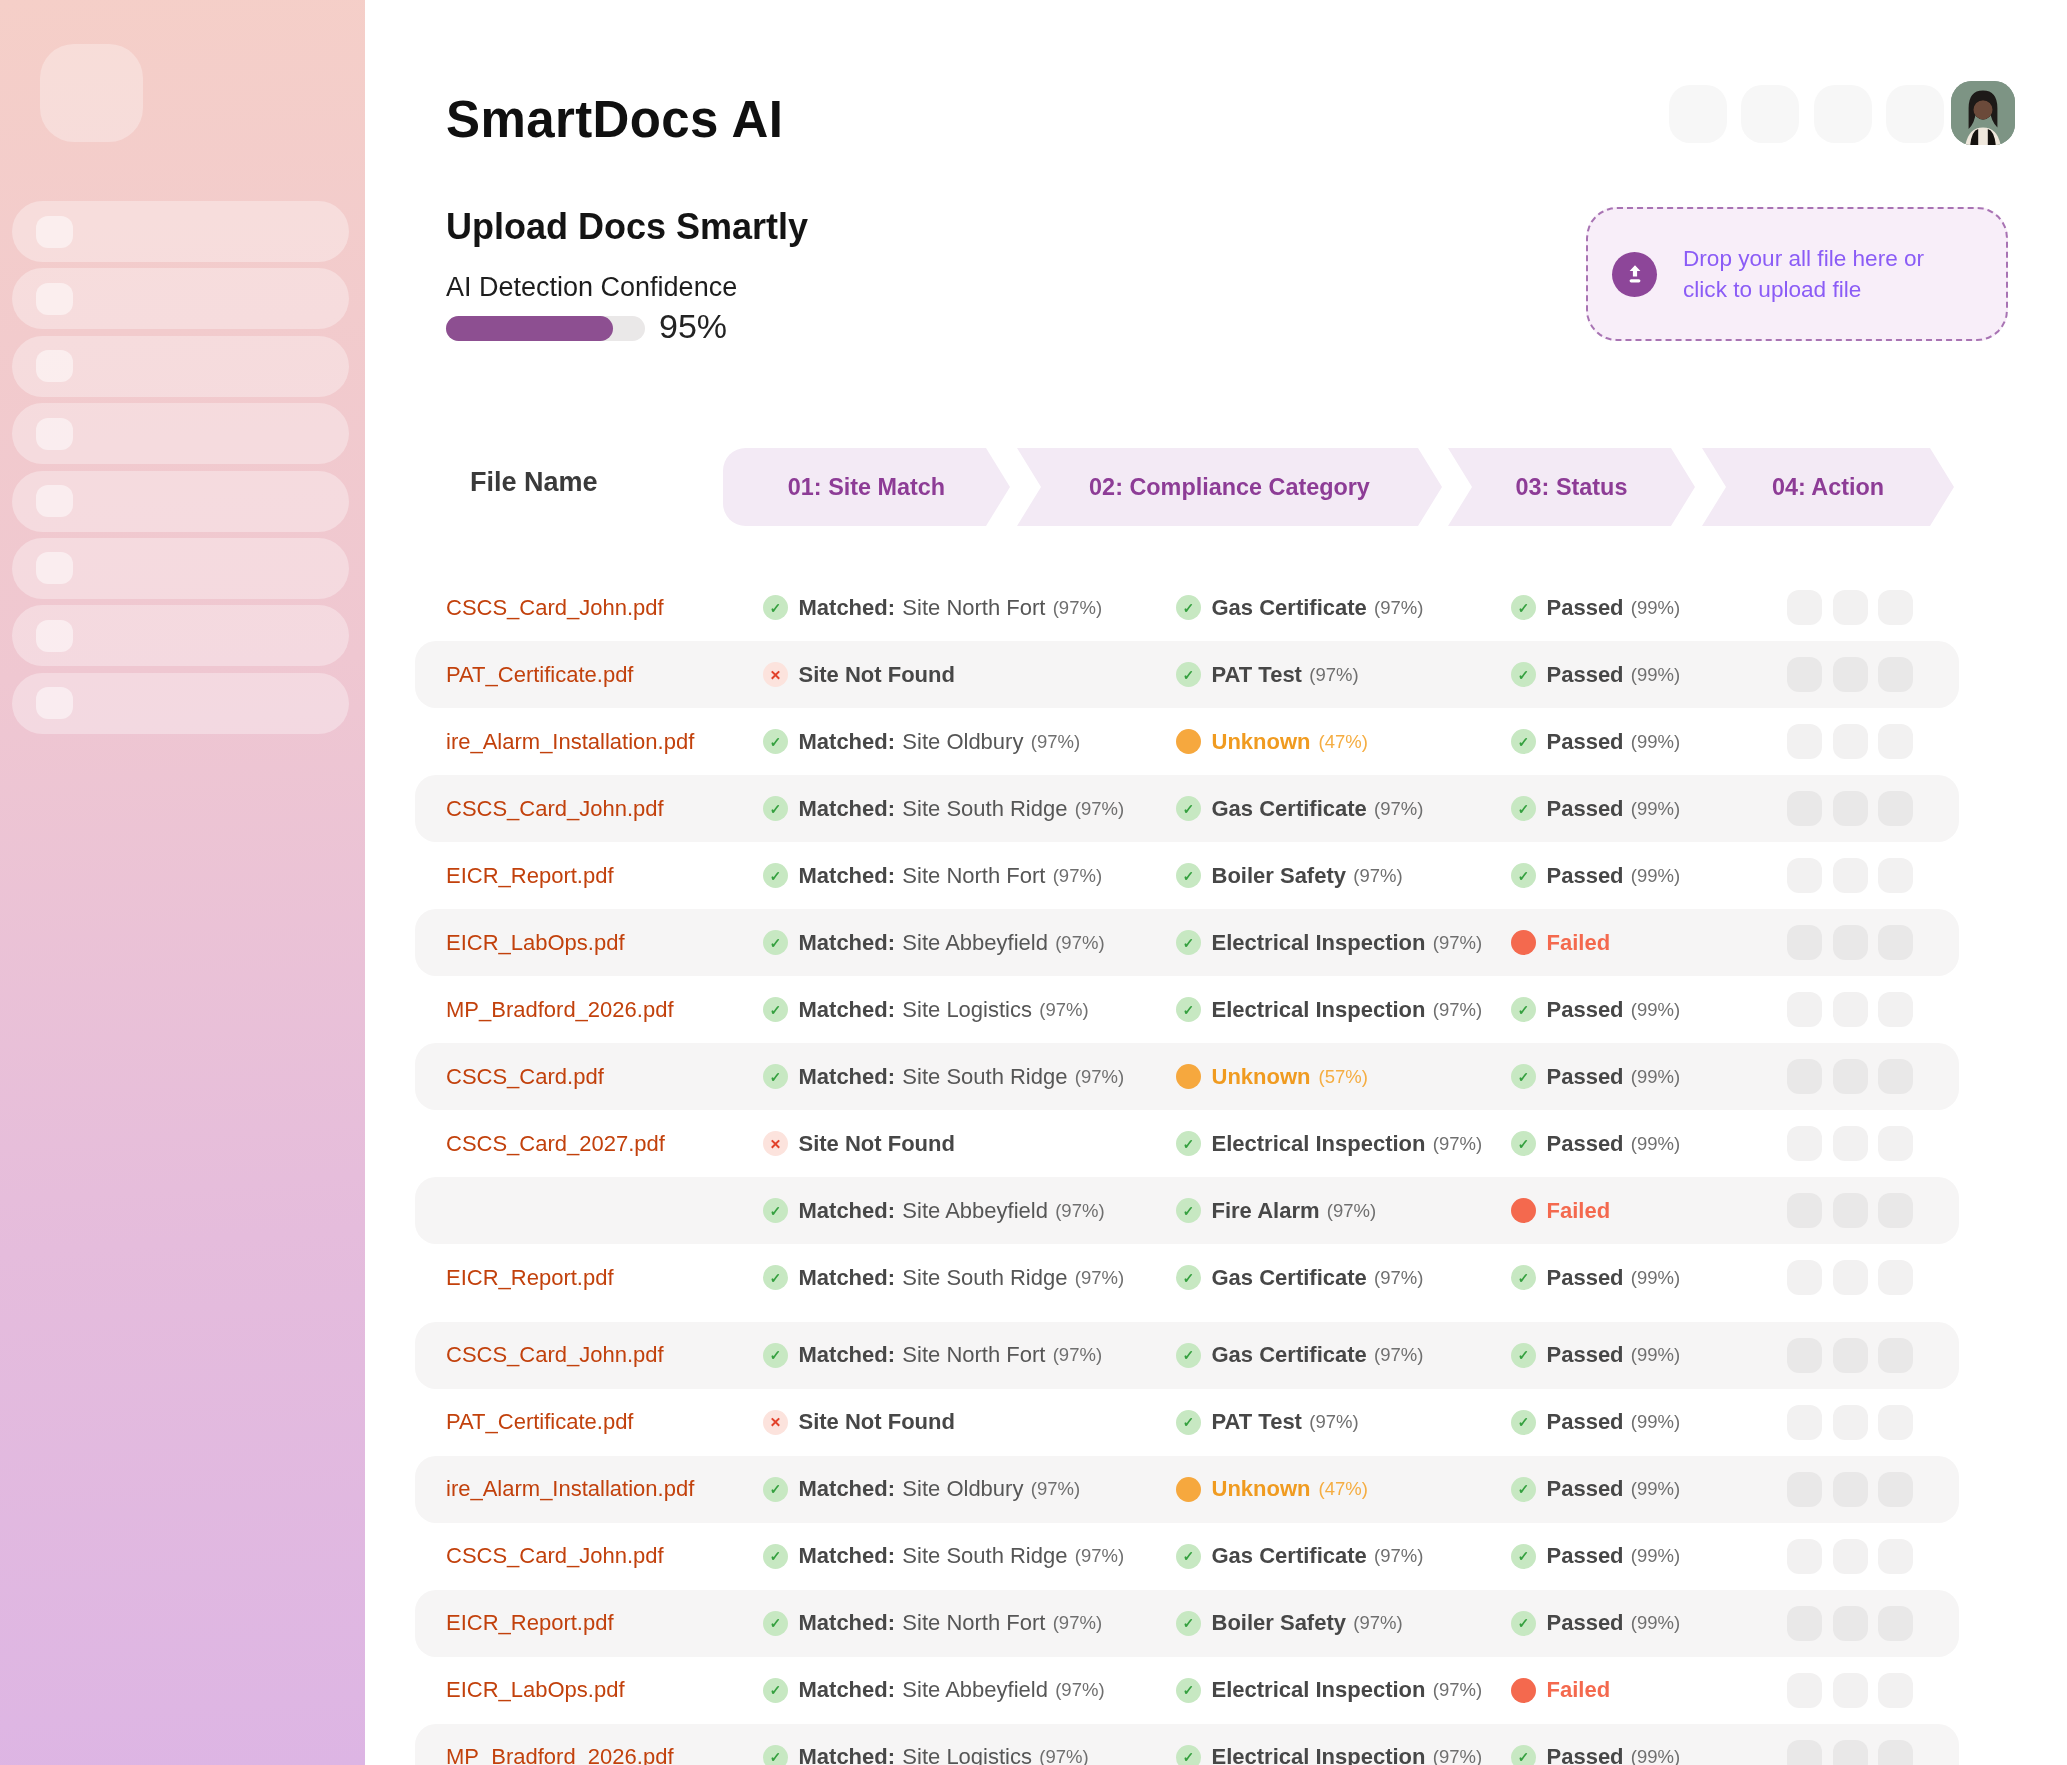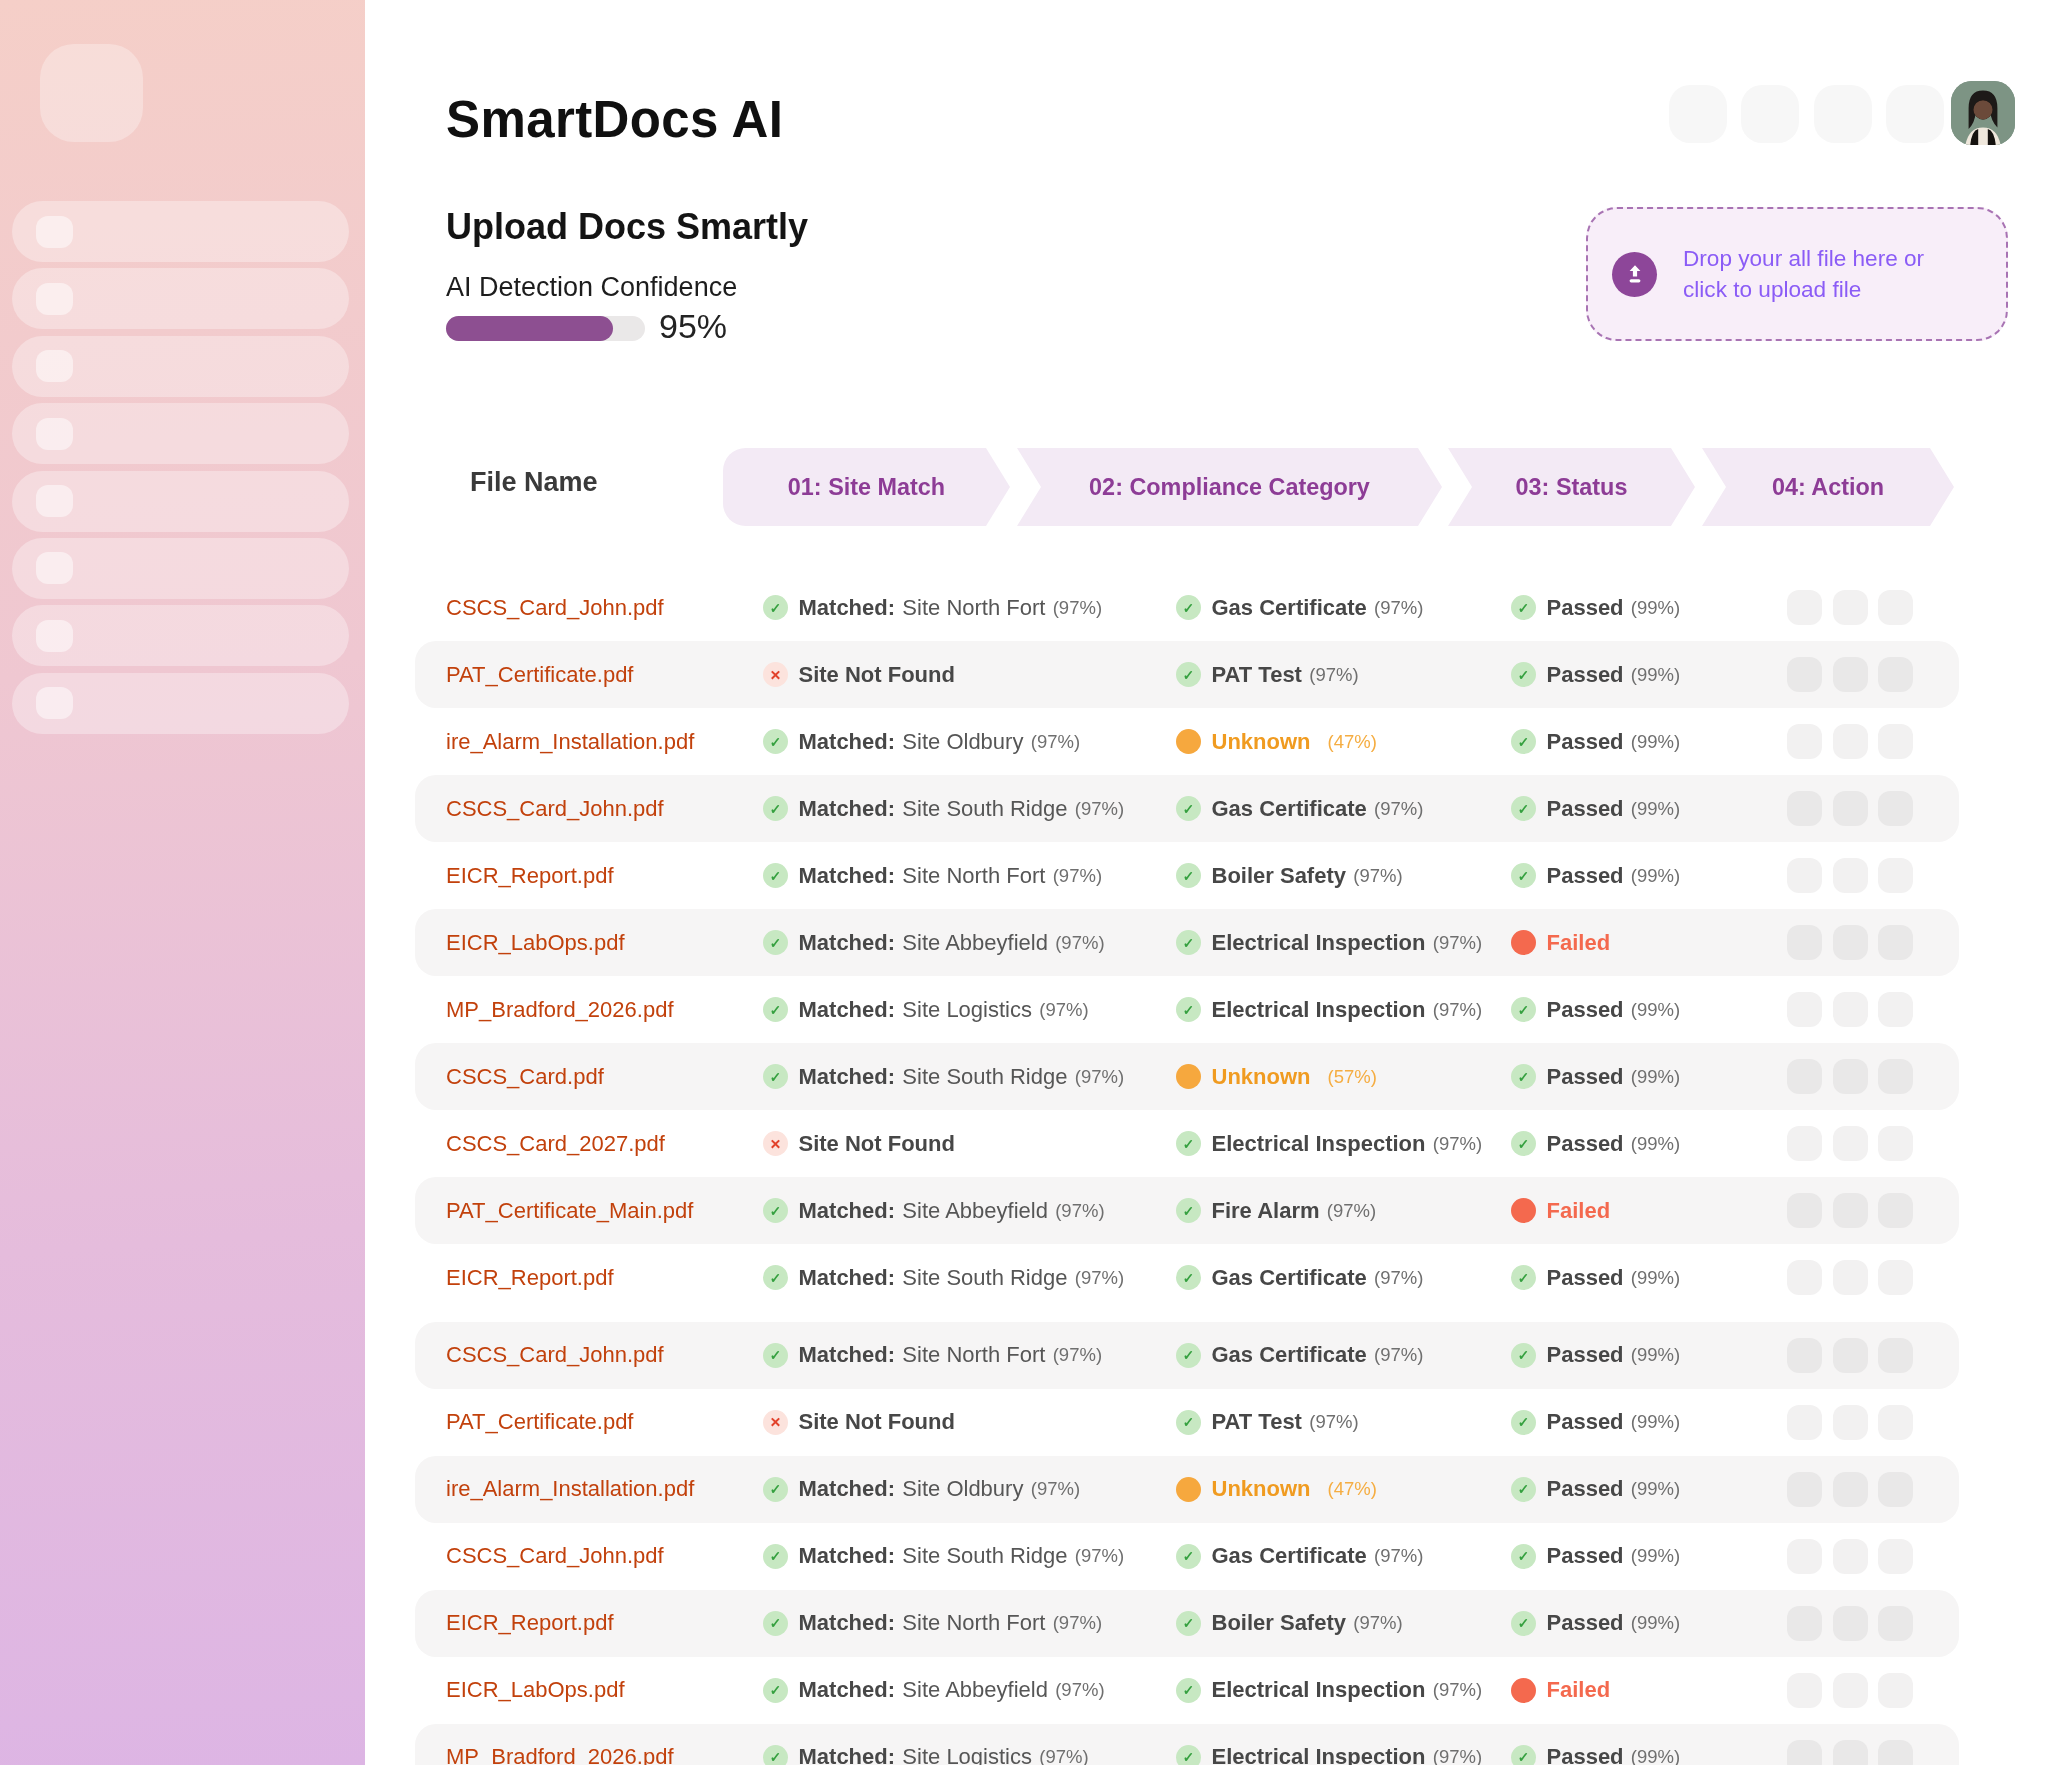--- a/index.html
+++ b/index.html
@@ -75,21 +75,21 @@
   .c-file{left:31px;}
   .c-site{left:348px;}
   .c-cat{left:761px;}
   .c-status{left:1096px;}
   .c-act{left:1372px;}
   .fname{font-size:22px;color:#c2410c;}
   .b{font-size:22px;font-weight:bold;color:#474747;}
   .site{font-size:22px;color:#565656;margin-left:7.3px;}
   .pct{font-size:18.5px;color:#6f6f6f;margin-left:7.3px;}
   .u-label{font-size:22px;font-weight:bold;color:#f09b20;}
-  .u-pct{font-size:18.5px;color:#f5ad42;margin-left:17px;}
+  .u-pct{font-size:18.5px;color:#f5ad42;margin-left:8px;}
   .f-label{font-size:22px;font-weight:bold;color:#f4694e;}
   .ic{
     width:25px;height:25px;border-radius:50%;margin-right:10.5px;flex:none;
     display:flex;align-items:center;justify-content:center;font-size:13.7px;font-weight:bold;
   }
   .ic-g{background:#c7e8c2;color:#35a03f;}
   .ic-r{background:#fce3dd;color:#e2422b;}
   .ic-o{background:#f6a83e;color:#f6a83e;}
   .ic-s{background:#f4694e;color:#f4694e;}
   .act-sk{width:35px;height:35px;border-radius:12px;background:#f2f1f1;margin-right:10.5px;border:none;cursor:pointer;}
@@ -396,23 +396,20 @@
         <span class="b">Passed</span>
         <span class="pct">(99%)</span>
       </div>
       <div class="cell c-act">
         <button class="act-sk"></button>
         <button class="act-sk"></button>
         <button class="act-sk"></button>
       </div>
     </div>
     <div class="row alt">
-      <div class="cell c-file">
-        <span class="fname">PAT_Certificate_Main.pdf</span>
-      </div>
       <div class="cell c-site">
         <span class="ic ic-g">✓</span>
         <span class="b">Matched:</span>
         <span class="site">Site Abbeyfield</span>
         <span class="pct">(97%)</span>
       </div>
       <div class="cell c-cat">
         <span class="ic ic-g">✓</span>
         <span class="b">Fire Alarm</span>
         <span class="pct">(97%)</span>

